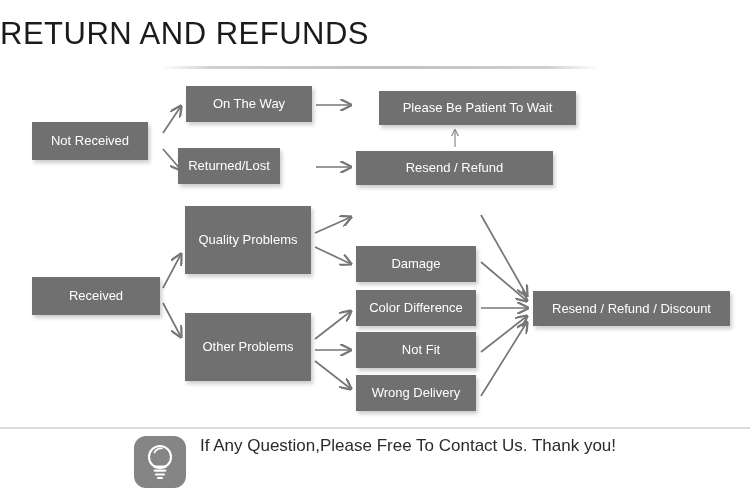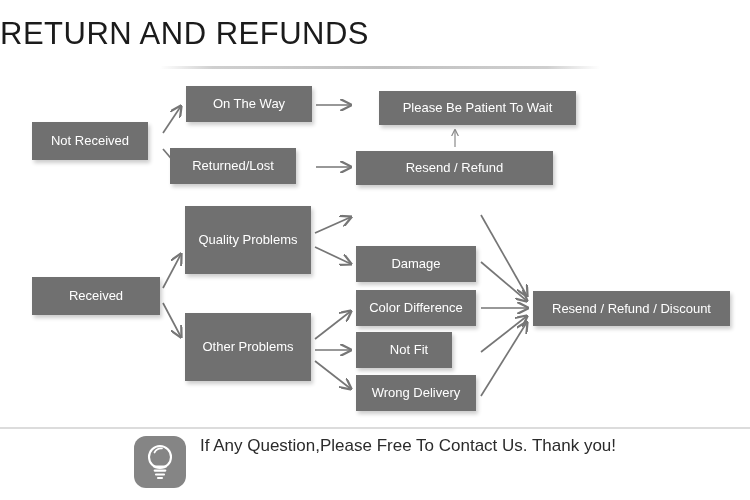--- a/index.html
+++ b/index.html
@@ -150,31 +150,31 @@
       <line x1="481" y1="308" x2="528" y2="308"></line>
       <line x1="481" y1="352" x2="527" y2="316"></line>
       <line x1="481" y1="396" x2="527" y2="322"></line>
     </g>
 
     <line x1="455" y1="147" x2="455" y2="130" stroke="#8a8a8a" stroke-width="1.2" fill="none" marker-end="url(#ah-thin)"></line>
   </svg>
 
   <div class="node" style="left:32px;  top:122px; width:116px; height:38px;">Not Received</div>
   <div class="node" style="left:186px; top:86px;  width:126px; height:36px;">On The Way</div>
-  <div class="node" style="left:170px; top:148px; width:126px; height:36px;">Returned/Lost</div>
+  <div class="node" style="left:178px; top:148px; width:102px; height:36px;">Returned/Lost</div>
   <div class="node" style="left:356px; top:91px;  width:197px; height:34px;margin-left:23px;">Please Be Patient To Wait</div>
   <div class="node" style="left:356px; top:151px; width:197px; height:34px;">Resend / Refund</div>
 
   <div class="node" style="left:185px; top:206px; width:126px; height:68px;">Quality Problems</div>
   <div class="node" style="left:32px;  top:277px; width:128px; height:38px;">Received</div>
   <div class="node" style="left:185px; top:313px; width:126px; height:68px;">Other Problems</div>
 
   <div class="node" style="left:356px; top:246px; width:120px; height:36px;">Damage</div>
   <div class="node" style="left:356px; top:290px; width:120px; height:36px;">Color Difference</div>
-  <div class="node" style="left:356px; top:332px; width:96px; height:36px;padding-left:16px;">Not Fit</div>
+  <div class="node" style="left:356px; top:332px; width:120px; height:36px;padding-left:16px;">Not Fit</div>
   <div class="node" style="left:356px; top:375px; width:120px; height:36px;">Wrong Delivery</div>
 
   <div class="node" style="left:533px; top:291px; width:197px; height:35px;">Resend / Refund / Discount</div>
 
   <div class="footer-rule"></div>
   <div class="footer">
     <div class="bulb-badge">
       <svg width="34" height="40" viewBox="0 0 34 40" fill="none" stroke="#ffffff" stroke-width="2.1" stroke-linecap="round" stroke-linejoin="round">
         <circle cx="17" cy="15" r="11"></circle>
         <path d="M11 24.5 L23 24.5"></path>

